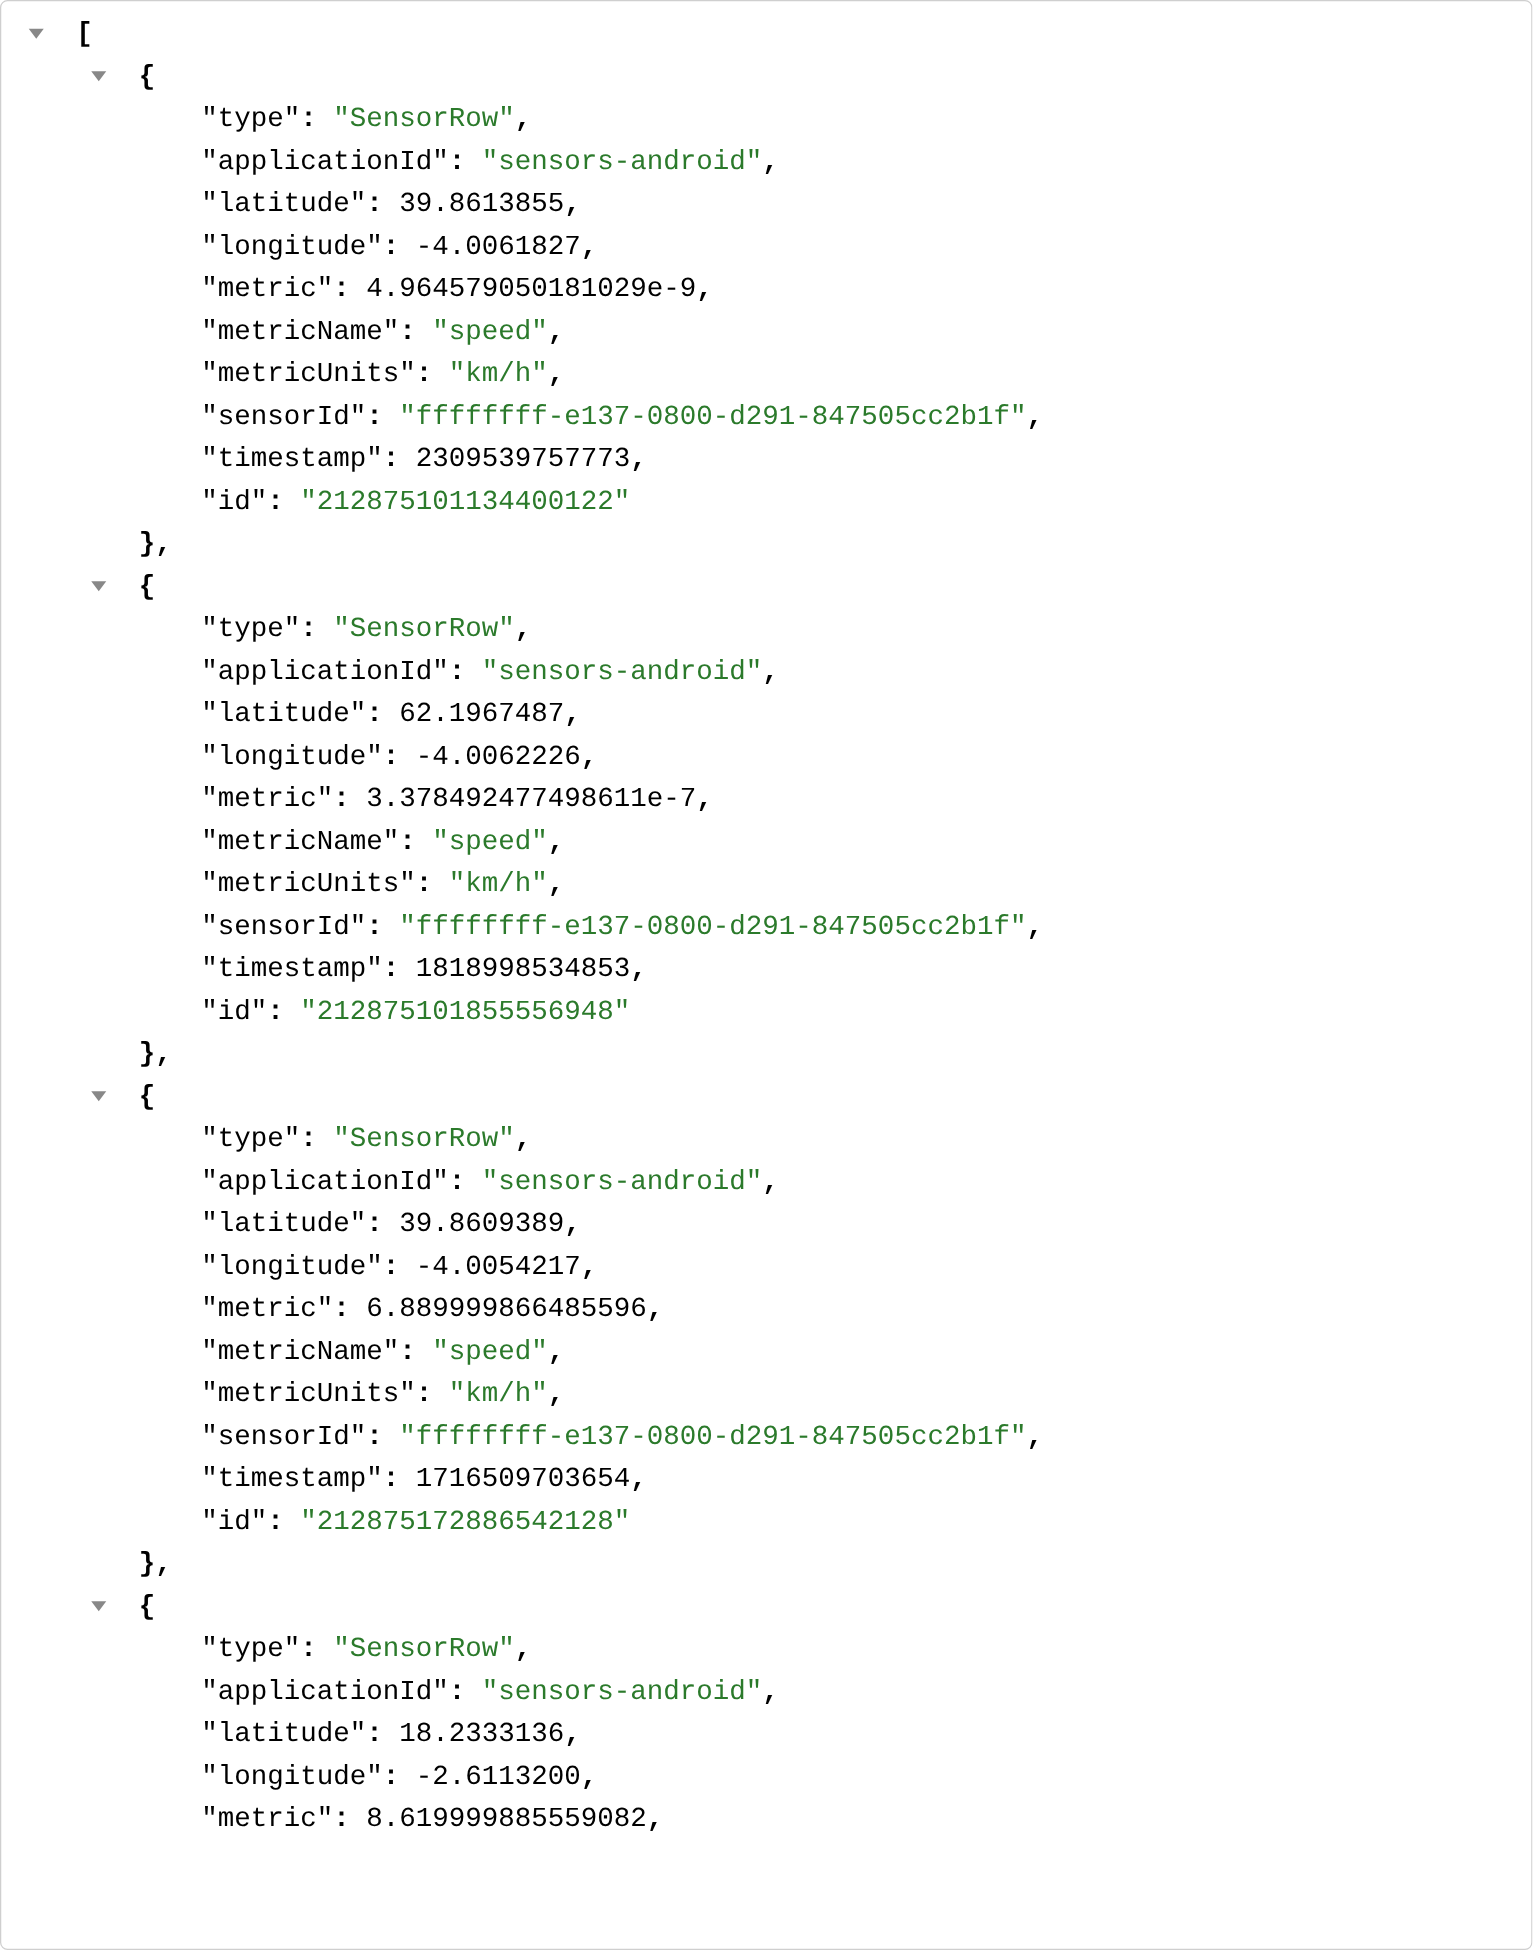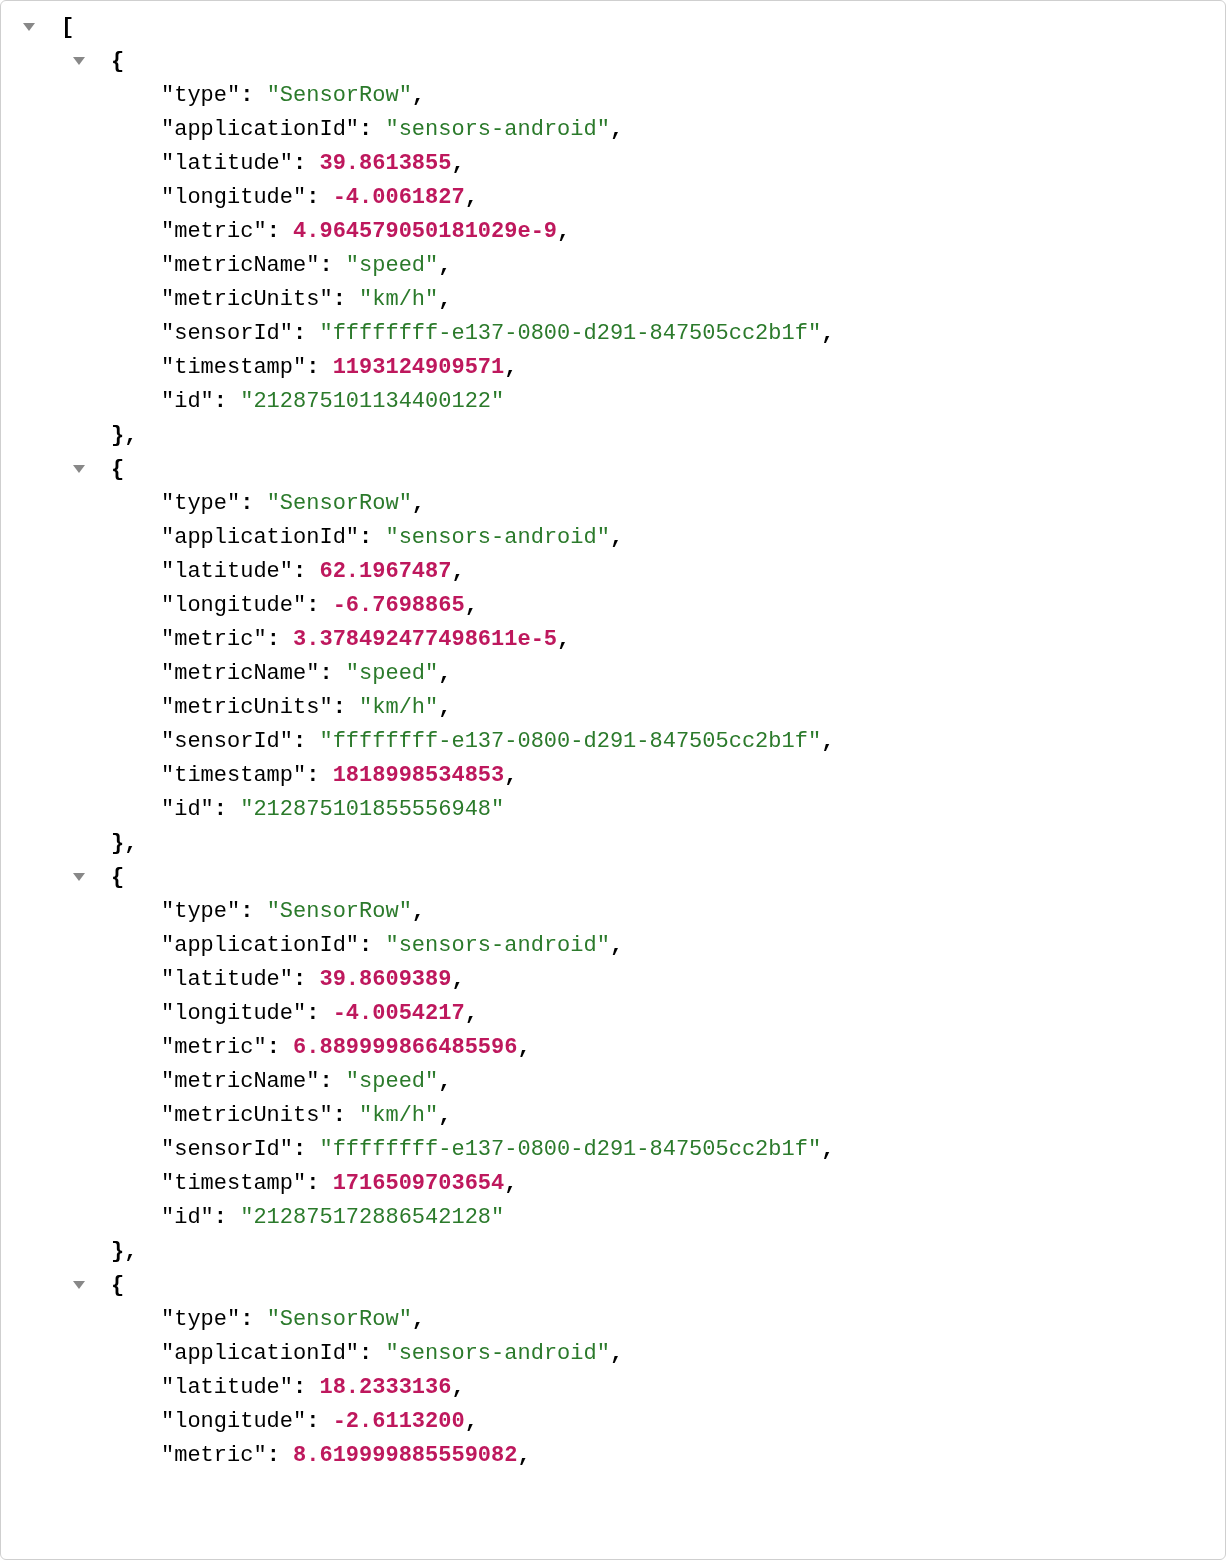--- a/index.html
+++ b/index.html
@@ -38,45 +38,45 @@
 }
 .tog-root { left: 22px; }
 .tog-obj  { left: 72px; }
 .indent-a { padding-left: 60px; }
 .indent-b { padding-left: 110px; }
 .indent-c { padding-left: 160px; }
 .punct { color: #000; font-weight: bold; }
 .key-q { color: #000; }
 .sep { color: #000; font-weight: bold; }
 .str { color: #2b7a2b; }
-.num { color: #be185d; font-weight: bold; }
+.num { color: #000000; font-weight: normal; }
 </style>
 </head>
 <body>
 
 <div class="viewer" id="viewer">
     <div class="line indent-a"><span class="toggle tog-root"></span><span><span class="punct">[</span></span></div>
     <div class="line indent-b"><span class="toggle tog-obj"></span><span><span class="punct">{</span></span></div>
     <div class="line indent-c"><span><span class="key-q">"type"</span><span class="sep">: </span><span class="str">"SensorRow"</span><span class="sep">,</span></span></div>
     <div class="line indent-c"><span><span class="key-q">"applicationId"</span><span class="sep">: </span><span class="str">"sensors-android"</span><span class="sep">,</span></span></div>
     <div class="line indent-c"><span><span class="key-q">"latitude"</span><span class="sep">: </span><span class="num">39.8613855</span><span class="sep">,</span></span></div>
     <div class="line indent-c"><span><span class="key-q">"longitude"</span><span class="sep">: </span><span class="num">-4.0061827</span><span class="sep">,</span></span></div>
     <div class="line indent-c"><span><span class="key-q">"metric"</span><span class="sep">: </span><span class="num">4.964579050181029e-9</span><span class="sep">,</span></span></div>
     <div class="line indent-c"><span><span class="key-q">"metricName"</span><span class="sep">: </span><span class="str">"speed"</span><span class="sep">,</span></span></div>
     <div class="line indent-c"><span><span class="key-q">"metricUnits"</span><span class="sep">: </span><span class="str">"km/h"</span><span class="sep">,</span></span></div>
     <div class="line indent-c"><span><span class="key-q">"sensorId"</span><span class="sep">: </span><span class="str">"ffffffff-e137-0800-d291-847505cc2b1f"</span><span class="sep">,</span></span></div>
-    <div class="line indent-c"><span><span class="key-q">"timestamp"</span><span class="sep">: </span><span class="num">1193124909571</span><span class="sep">,</span></span></div>
+    <div class="line indent-c"><span><span class="key-q">"timestamp"</span><span class="sep">: </span><span class="num">2309539757773</span><span class="sep">,</span></span></div>
     <div class="line indent-c"><span><span class="key-q">"id"</span><span class="sep">: </span><span class="str">"212875101134400122"</span></span></div>
     <div class="line indent-b"><span><span class="punct">}</span><span class="sep">,</span></span></div>
     <div class="line indent-b"><span class="toggle tog-obj"></span><span><span class="punct">{</span></span></div>
     <div class="line indent-c"><span><span class="key-q">"type"</span><span class="sep">: </span><span class="str">"SensorRow"</span><span class="sep">,</span></span></div>
     <div class="line indent-c"><span><span class="key-q">"applicationId"</span><span class="sep">: </span><span class="str">"sensors-android"</span><span class="sep">,</span></span></div>
     <div class="line indent-c"><span><span class="key-q">"latitude"</span><span class="sep">: </span><span class="num">62.1967487</span><span class="sep">,</span></span></div>
-    <div class="line indent-c"><span><span class="key-q">"longitude"</span><span class="sep">: </span><span class="num">-6.7698865</span><span class="sep">,</span></span></div>
-    <div class="line indent-c"><span><span class="key-q">"metric"</span><span class="sep">: </span><span class="num">3.378492477498611e-5</span><span class="sep">,</span></span></div>
+    <div class="line indent-c"><span><span class="key-q">"longitude"</span><span class="sep">: </span><span class="num">-4.0062226</span><span class="sep">,</span></span></div>
+    <div class="line indent-c"><span><span class="key-q">"metric"</span><span class="sep">: </span><span class="num">3.378492477498611e-7</span><span class="sep">,</span></span></div>
     <div class="line indent-c"><span><span class="key-q">"metricName"</span><span class="sep">: </span><span class="str">"speed"</span><span class="sep">,</span></span></div>
     <div class="line indent-c"><span><span class="key-q">"metricUnits"</span><span class="sep">: </span><span class="str">"km/h"</span><span class="sep">,</span></span></div>
     <div class="line indent-c"><span><span class="key-q">"sensorId"</span><span class="sep">: </span><span class="str">"ffffffff-e137-0800-d291-847505cc2b1f"</span><span class="sep">,</span></span></div>
     <div class="line indent-c"><span><span class="key-q">"timestamp"</span><span class="sep">: </span><span class="num">1818998534853</span><span class="sep">,</span></span></div>
     <div class="line indent-c"><span><span class="key-q">"id"</span><span class="sep">: </span><span class="str">"212875101855556948"</span></span></div>
     <div class="line indent-b"><span><span class="punct">}</span><span class="sep">,</span></span></div>
     <div class="line indent-b"><span class="toggle tog-obj"></span><span><span class="punct">{</span></span></div>
     <div class="line indent-c"><span><span class="key-q">"type"</span><span class="sep">: </span><span class="str">"SensorRow"</span><span class="sep">,</span></span></div>
     <div class="line indent-c"><span><span class="key-q">"applicationId"</span><span class="sep">: </span><span class="str">"sensors-android"</span><span class="sep">,</span></span></div>
     <div class="line indent-c"><span><span class="key-q">"latitude"</span><span class="sep">: </span><span class="num">39.8609389</span><span class="sep">,</span></span></div>

